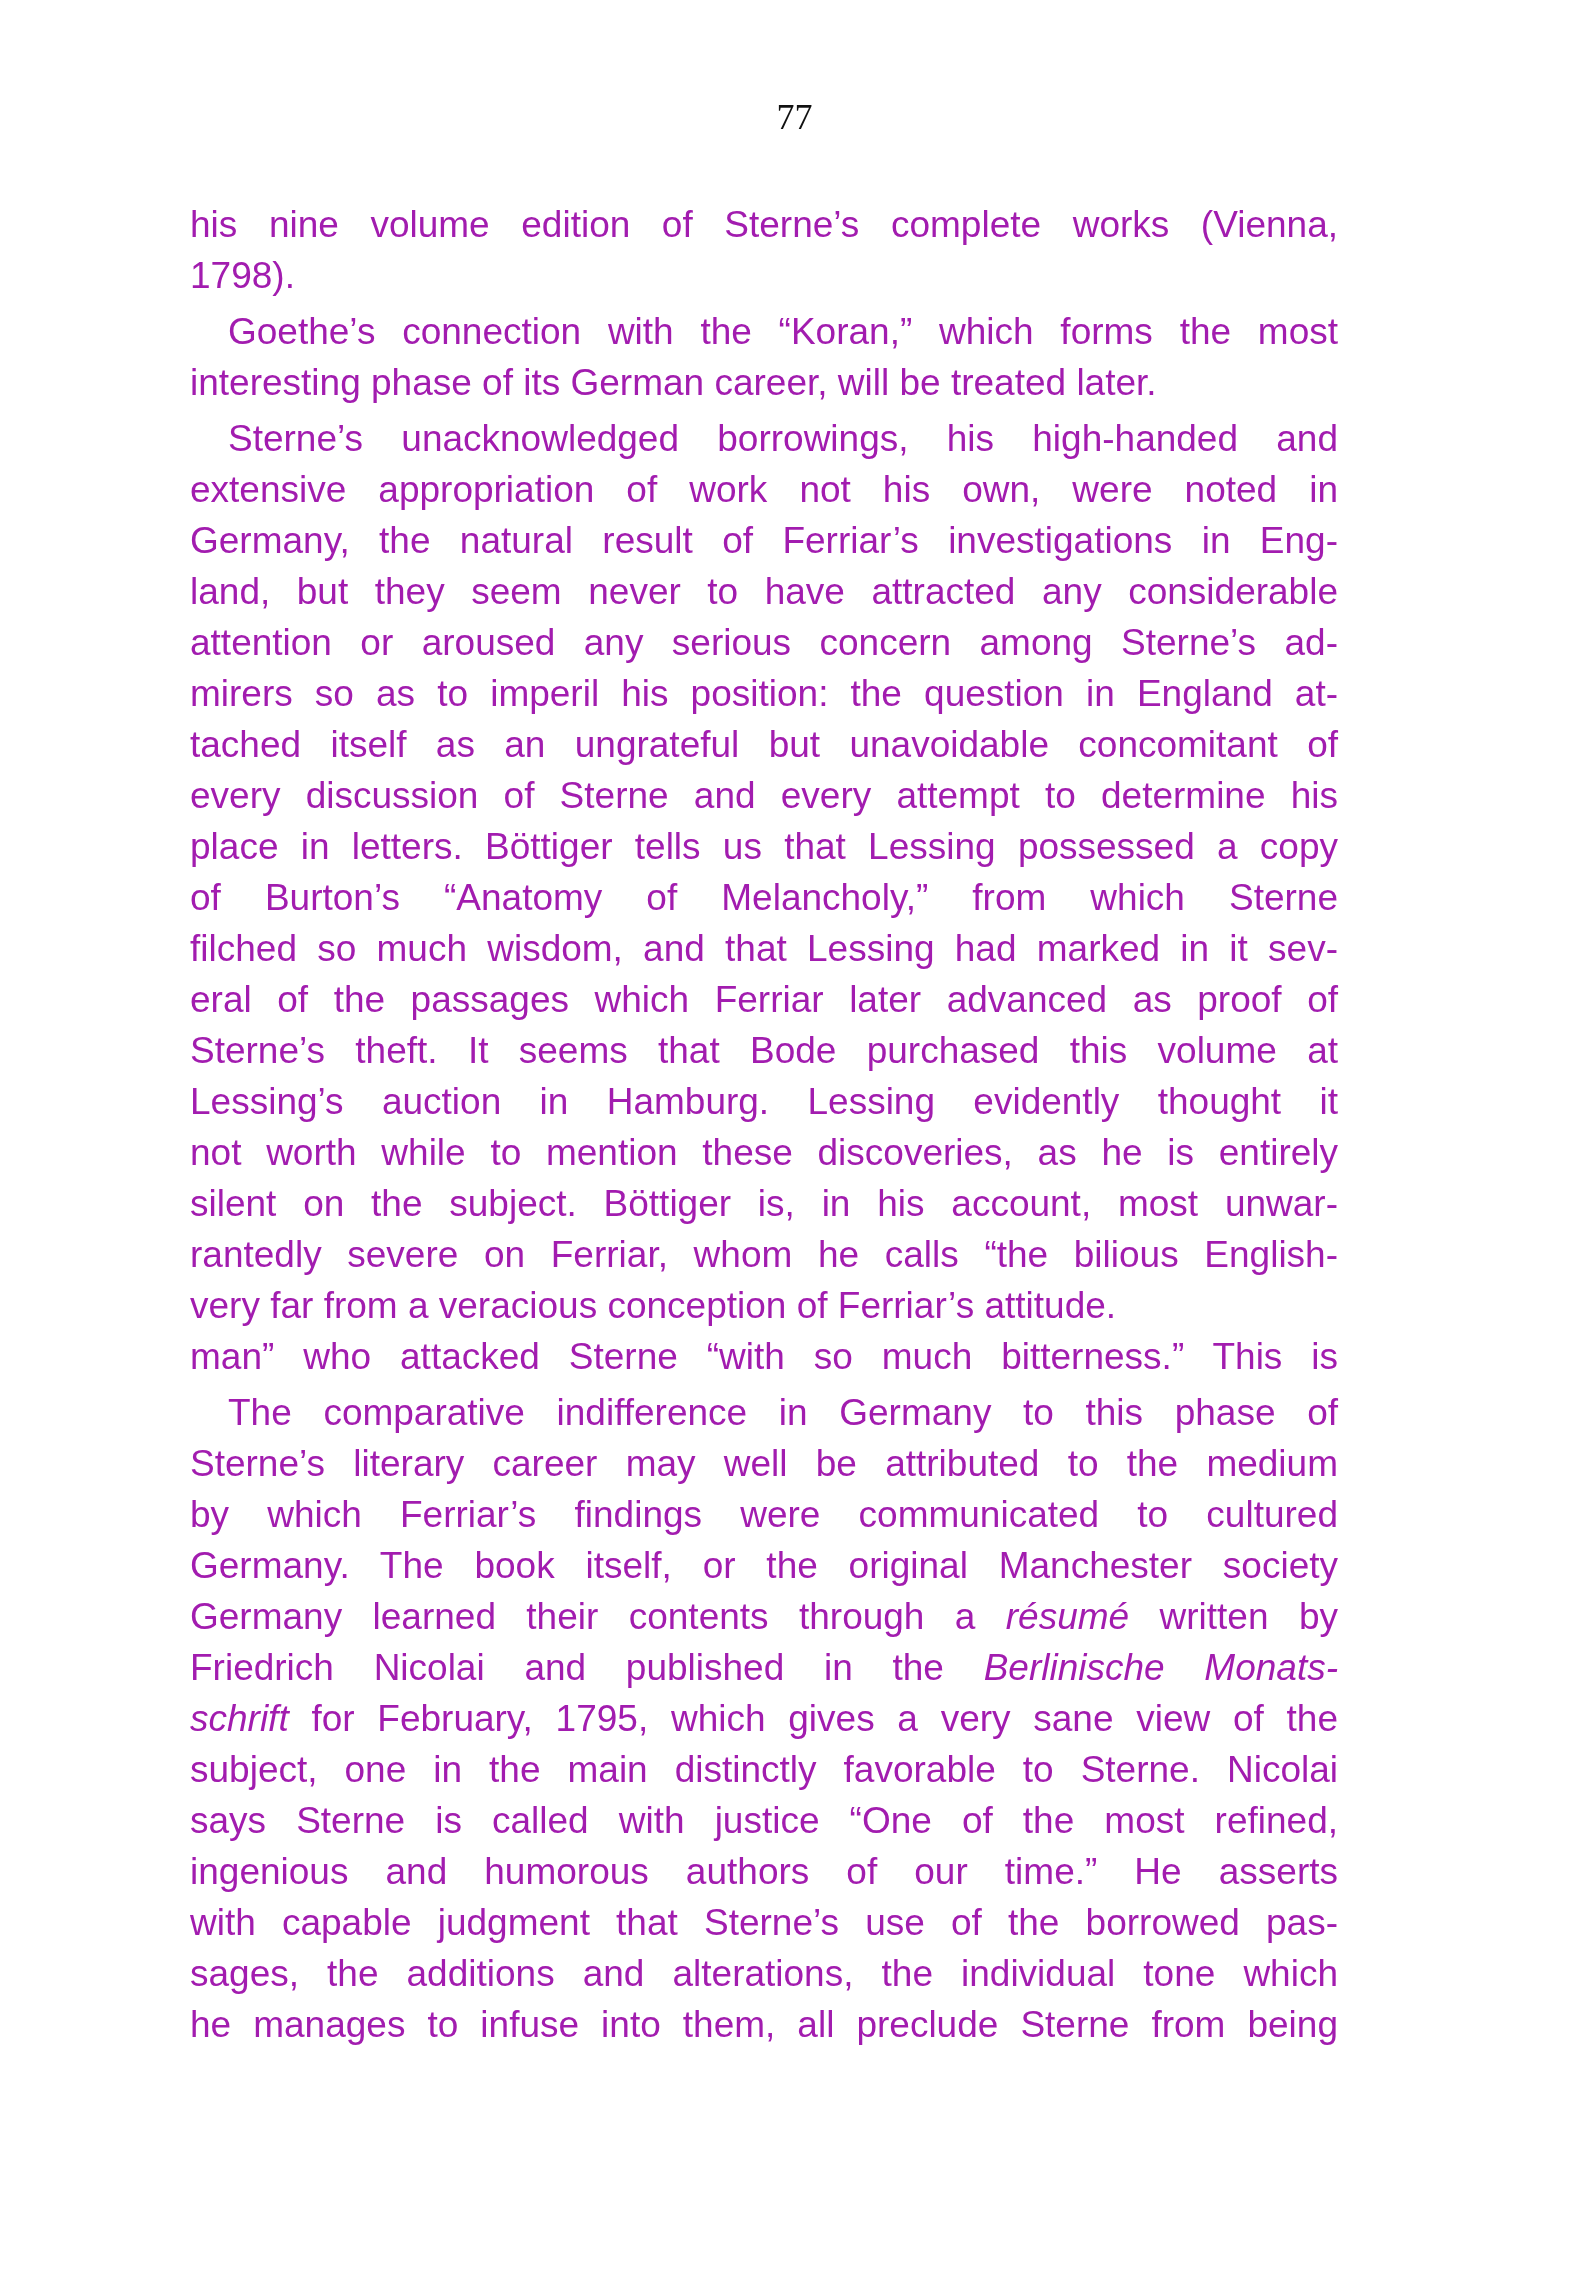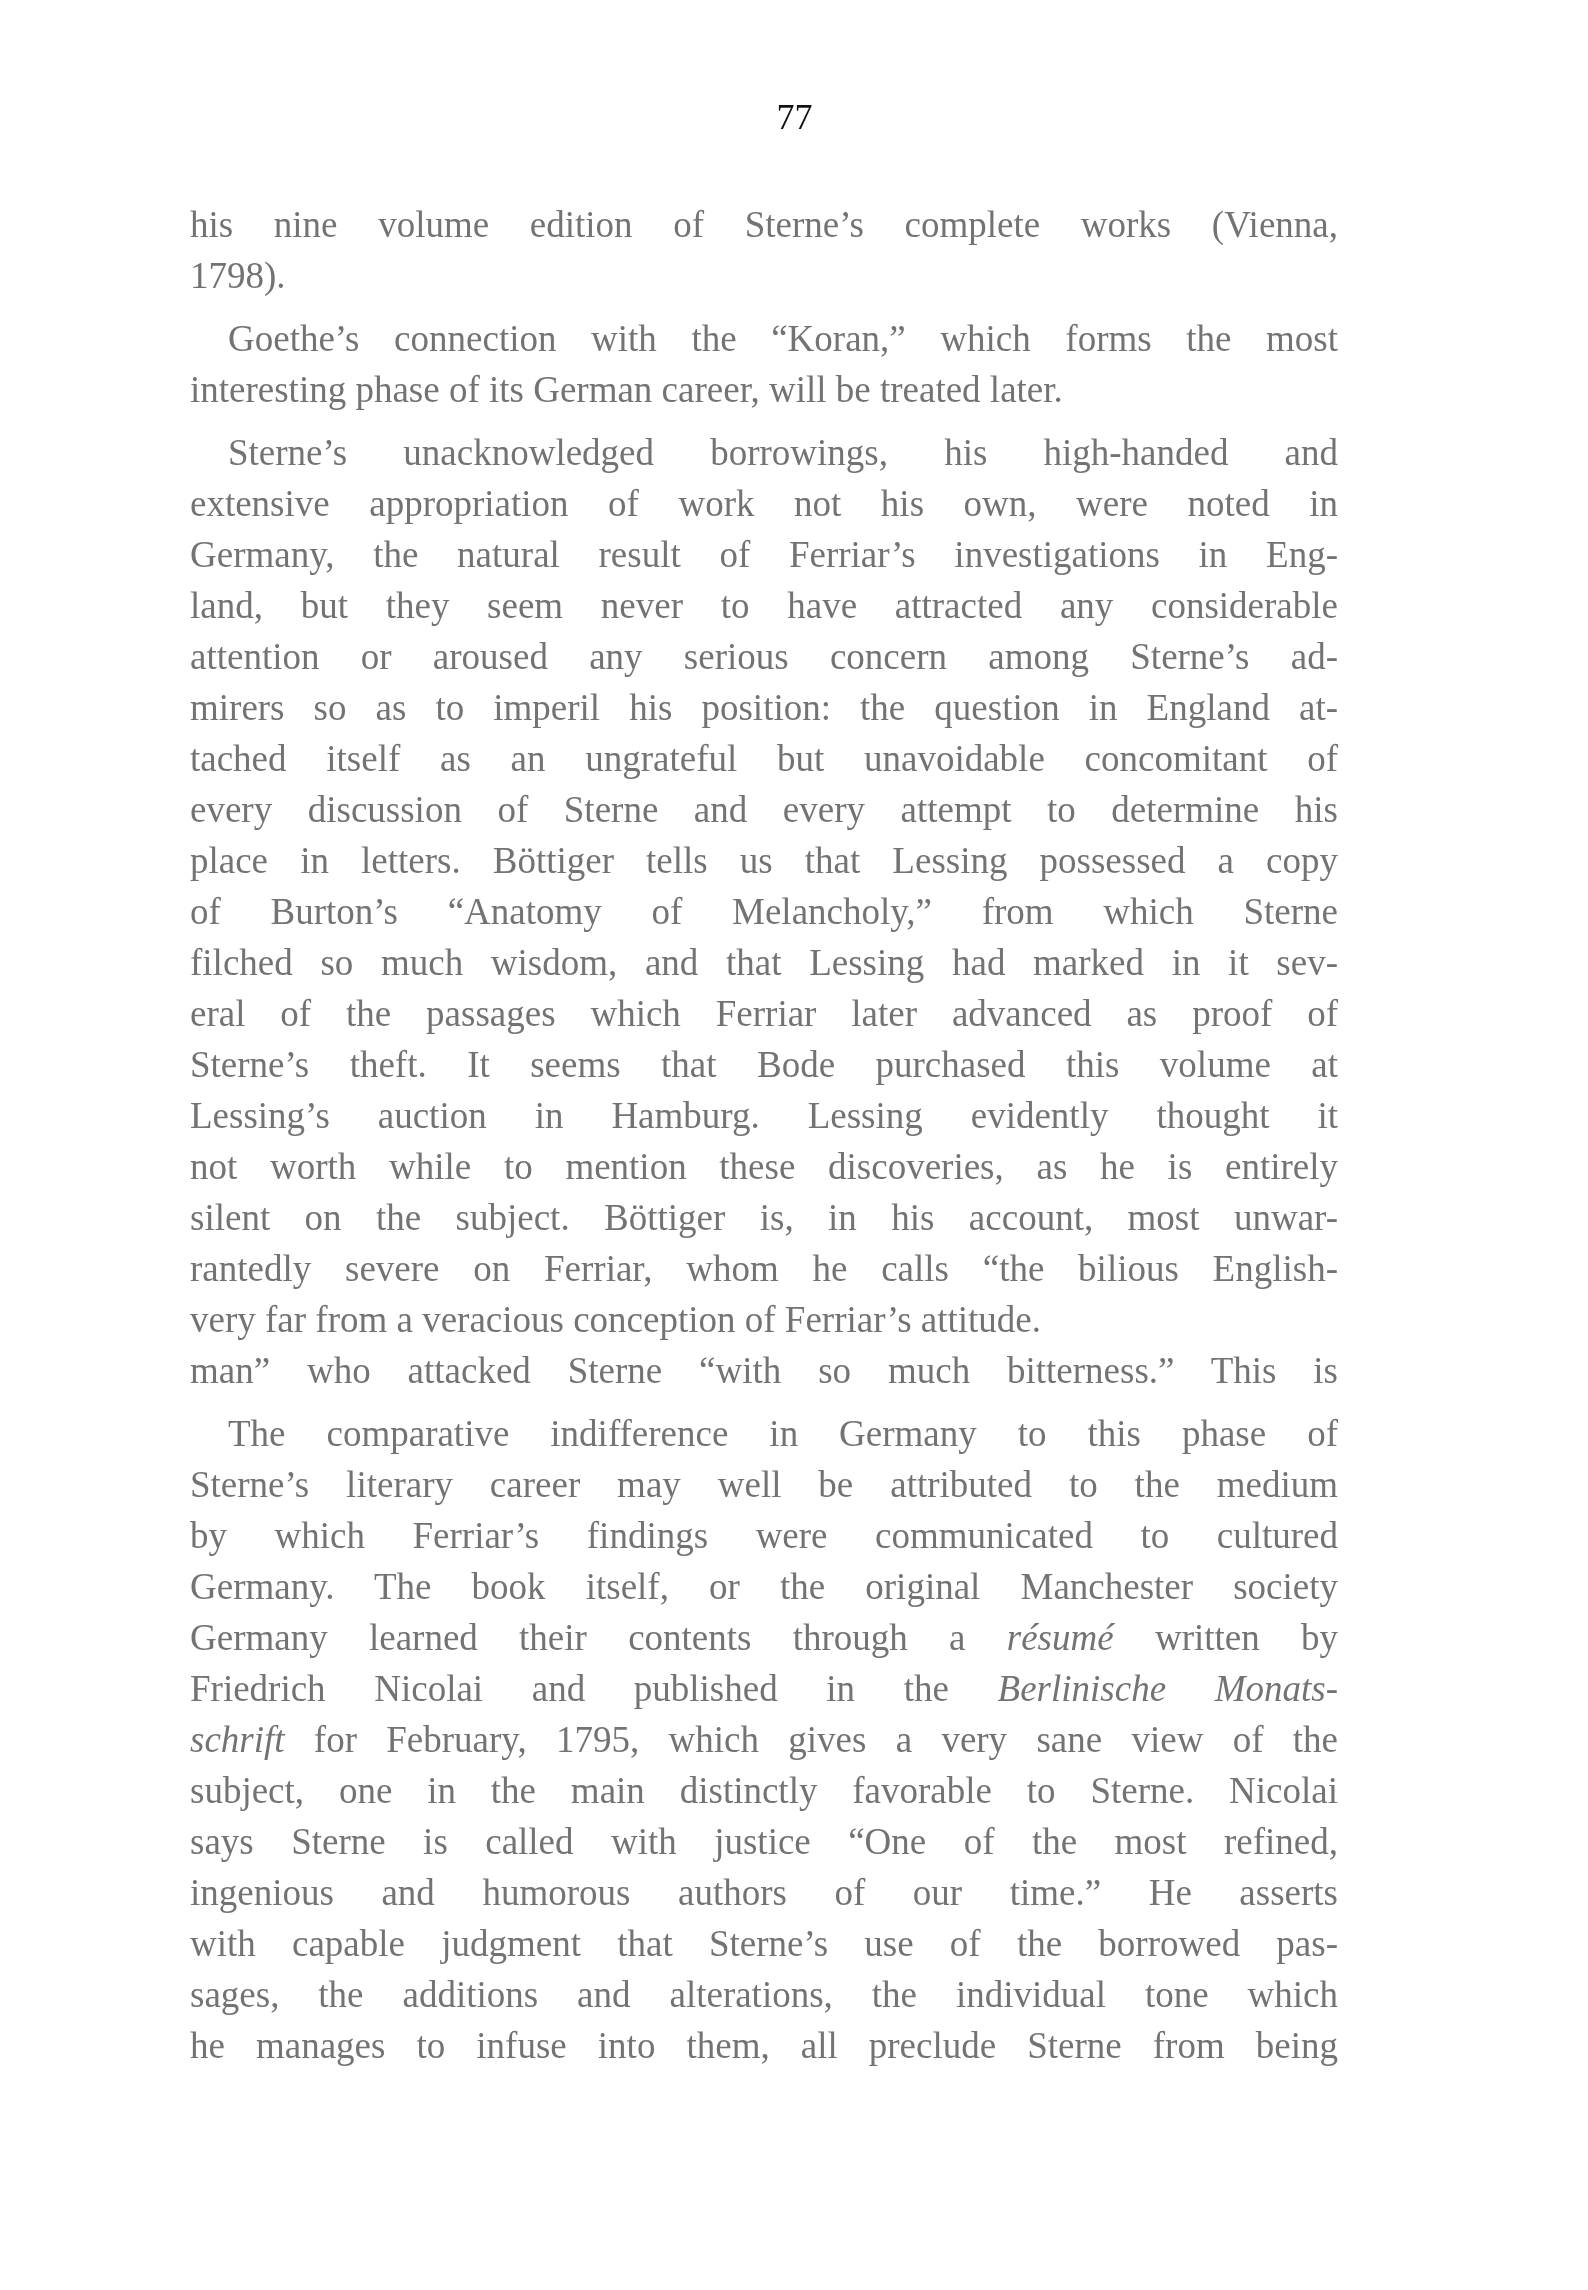--- a/index.html
+++ b/index.html
@@ -3,27 +3,27 @@
 <meta charset="utf-8">
 <style>
   html, body { margin:0; padding:0; background:#ffffff; }
   body { width:1589px; height:2291px; position:relative; overflow:hidden; }
   .page-number {
     position:absolute; top:96px; left:0; width:1589px; text-align:center;
     font-family:"Liberation Serif", serif; font-size:36px; color:#111;
   }
   .text-block {
     position:absolute; top:199px; left:190px; width:1148px;
-    font-family:Liberation Serif, serif; font-size:37px; line-height:51px;
-    color:#737373; text-align:justify;
+    font-family:Liberation Sans, sans-serif; font-size:37px; line-height:51px;
+    color:#a21caf; text-align:justify;
   }
   .line { display:block; white-space:nowrap; text-align:justify; text-align-last:justify; height:51px; }
   .line.last { text-align-last:left; }
   .indent { padding-left:38px; }
-  .para-gap { margin-top:12px; }
+  .para-gap { margin-top:5px; }
   i { font-style:italic; }
 </style>
 </head>
 <body>
 
 <div class="page-number">77</div>
 
 <div class="text-block" id="text-block">
     <div>
       <span class="line">his nine volume edition of Sterne’s complete works (Vienna,</span>

